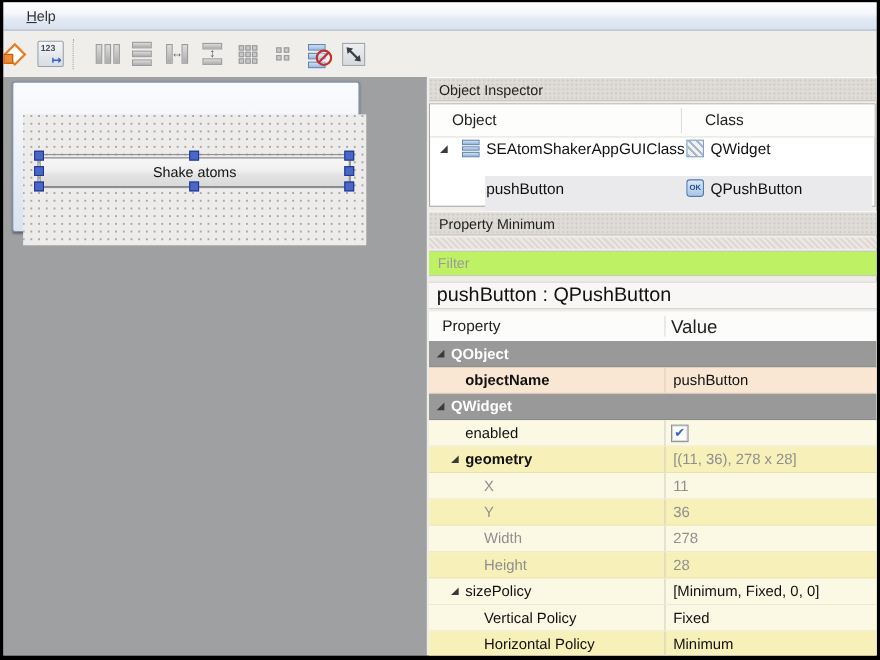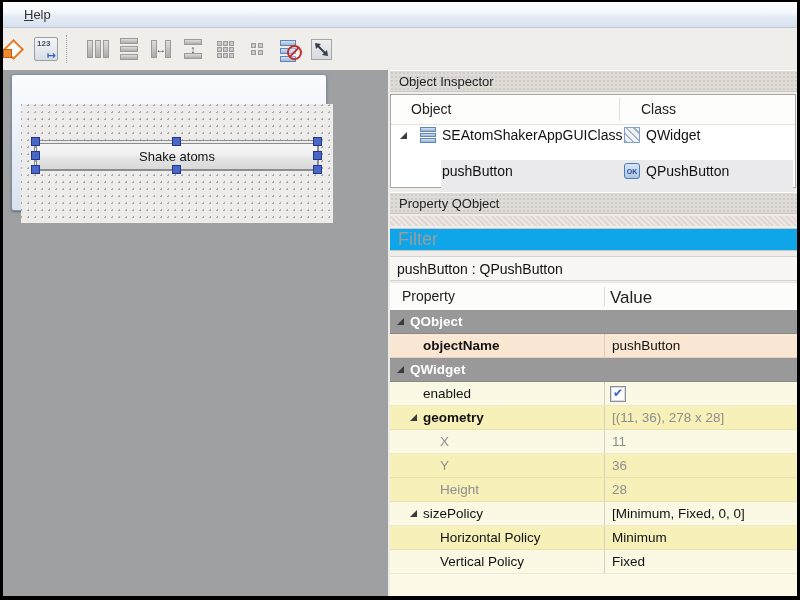--- a/index.html
+++ b/index.html
@@ -82,24 +82,24 @@
   .ico-vlayout i{display:block;height:3px;background:linear-gradient(180deg,#D7E4F2,#8FB0D4);border:1px solid #5F86B4;}
   .ico-qwidget{box-sizing:border-box;border:1px solid #7FA0C8;background:#EDF2F8;
     background-image:repeating-linear-gradient(45deg,#AEB6C4 0 2px,transparent 2px 5px);}
   .ico-okbtn{box-sizing:border-box;border:1px solid #4E79B4;border-radius:3px;background:linear-gradient(180deg,#D9E7F6,#A9C6E8);
     color:#2C4E86;font-size:7px;font-weight:bold;display:flex;align-items:center;justify-content:center;}
 
   
   .hatch-strip{position:absolute;left:2px;right:0;height:10px;
     background:repeating-linear-gradient(45deg,#EDE6E2 0 2px,#E0D8D4 2px 4px);}
   .filter-input{position:absolute;left:2px;right:0;height:23px;border:1px solid #CBC8C4;border-left:none;border-right:none;
-    background:#0ea5e9;font-size:18px;color:#444;padding:0 8px;box-sizing:border-box;font-family:inherit;outline:none;}
+    background:#bef264;font-size:13px;color:#444;padding:0 8px;box-sizing:border-box;font-family:inherit;outline:none;}
   .filter-input::placeholder{color:#9C9C9C;}
   .class-label-bar{position:absolute;left:2px;right:0;height:25px;background:#F8F7F5;border:1px solid #D7D4D0;
-    border-left:none;border-right:none;font-size:14px;color:#111;display:flex;align-items:center;padding-left:7px;box-sizing:border-box;}
+    border-left:none;border-right:none;font-size:18px;color:#111;display:flex;align-items:center;padding-left:7px;box-sizing:border-box;}
   .pv-header{position:absolute;left:2px;right:0;height:27px;background:#FCFCFB;border-bottom:1px solid #C9C7C3;border-top:1px solid #E8E6E2;}
   .pv-header .h1{position:absolute;left:12px;top:5px;font-size:14px;color:#222;}
   .pv-header .h2{position:absolute;left:220px;top:5px;font-size:17px;color:#222;}
   .pv-header .hdiv{position:absolute;left:214px;top:4px;bottom:4px;border-left:1px solid #DDDBD7;}
   .p-table{position:absolute;left:2px;right:0;top:242px;bottom:0;background:#FCFAE6;overflow:hidden;}
   .p-row{position:relative;height:24px;box-sizing:border-box;font-size:13.5px;border-bottom:1px solid rgba(120,110,60,.10);}
   .p-row.group{background:#999999;border-bottom:1px solid #8A8A8A;}
   .p-row.group .p-label{color:#FFFFFF;font-weight:bold;}
   .p-row.tone-light{background:#FBF9E4;}
   .p-row.tone-yellow{background:#F7F0B9;}
@@ -251,21 +251,21 @@
             <div class="oi-row selected">
               <span class="row-bg"></span>
               <span class="oi-obj-label">pushButton</span>
               <span class="oi-class-icon ico-okbtn">OK</span>
               <span class="oi-class-label">QPushButton</span>
             </div>
           </div>
       </div>
 
       <div class="dock-title" style="top:124px">
-        <span>Property QObject</span>
+        <span>Property Minimum</span>
       </div>
 
       <div class="hatch-strip" style="top:148px"></div>
 
       <input class="filter-input" style="top: 160px;" type="text" placeholder="Filter">
 
       <div class="class-label-bar" style="top:188px">
         <span>pushButton : QPushButton</span>
       </div>
 
@@ -310,41 +310,47 @@
             <span class="p-valcell">
               <span class="p-value muted">11</span>
             </span>
           </div>
           <div class="p-row tone-yellow">
             <span class="p-label muted" style="left:50px">Y</span>
             <span class="p-valcell">
               <span class="p-value muted">36</span>
             </span>
           </div>
+          <div class="p-row tone-light">
+            <span class="p-label muted" style="left:50px">Width</span>
+            <span class="p-valcell">
+              <span class="p-value muted">278</span>
+            </span>
+          </div>
           <div class="p-row tone-yellow">
             <span class="p-label muted" style="left:50px">Height</span>
             <span class="p-valcell">
               <span class="p-value muted">28</span>
             </span>
           </div>
           <div class="p-row tone-light">
             <span class="p-caret" style="left:20px"></span>
             <span class="p-label" style="left:33px">sizePolicy</span>
             <span class="p-valcell">
               <span class="p-value">[Minimum, Fixed, 0, 0]</span>
             </span>
           </div>
+          <div class="p-row tone-light">
+            <span class="p-label" style="left:50px">Vertical Policy</span>
+            <span class="p-valcell">
+              <span class="p-value">Fixed</span>
+            </span>
+          </div>
           <div class="p-row tone-yellow">
             <span class="p-label" style="left:50px">Horizontal Policy</span>
             <span class="p-valcell">
               <span class="p-value">Minimum</span>
-            </span>
-          </div>
-          <div class="p-row tone-light">
-            <span class="p-label" style="left:50px">Vertical Policy</span>
-            <span class="p-valcell">
-              <span class="p-value">Fixed</span>
             </span>
           </div>
         </div>
     </div>
   </div>
 </div>
 
 </body></html>

